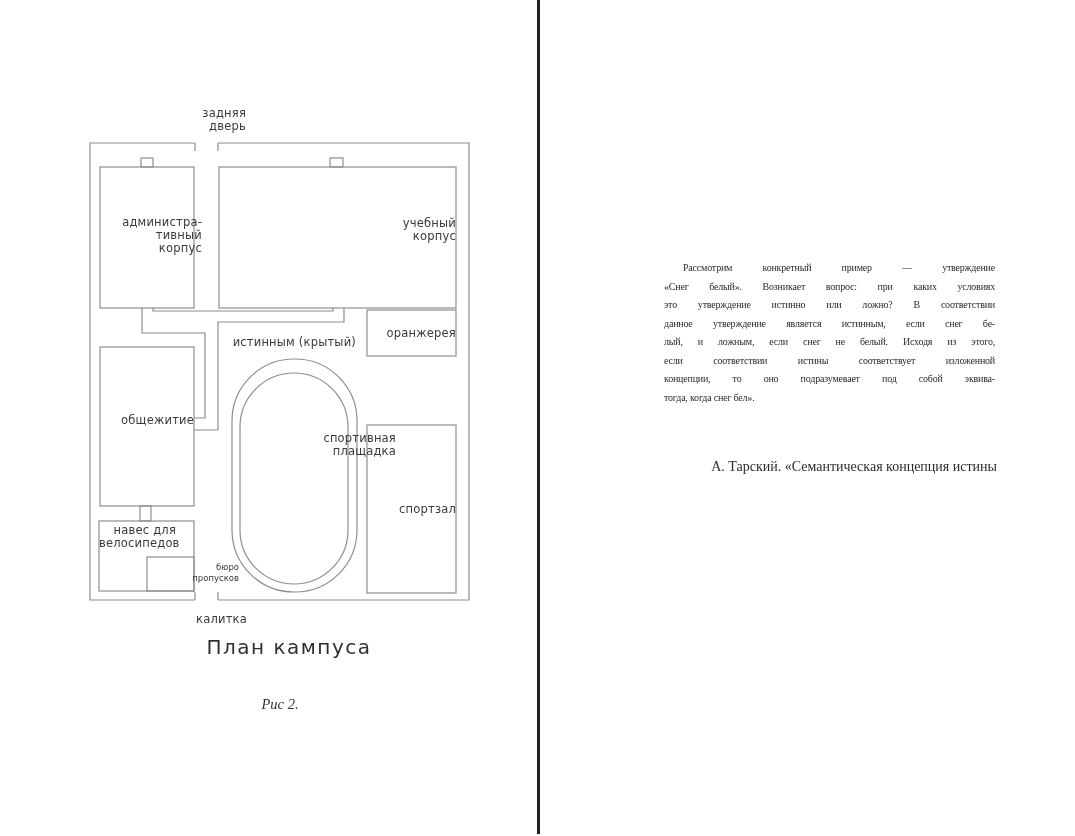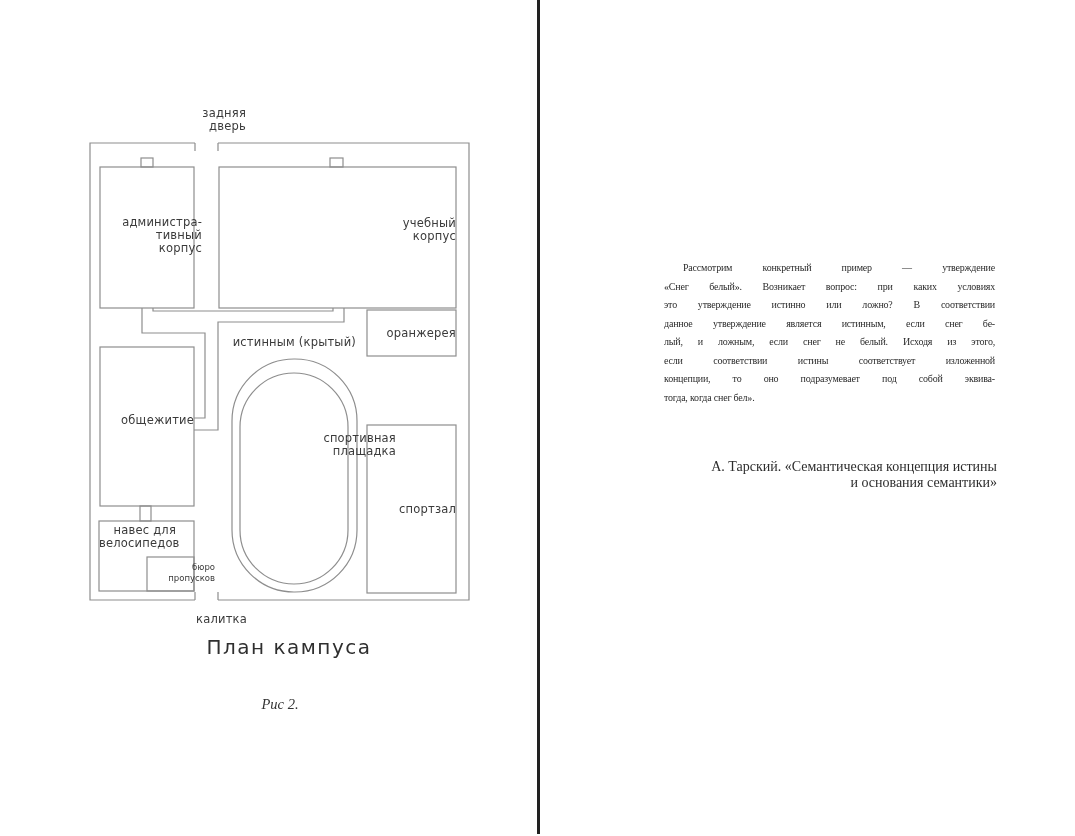--- a/index.html
+++ b/index.html
@@ -62,21 +62,21 @@
   <div class="lbl" style="left:219px;top:217px;width:237px;">учебный
 корпус</div>
   <div class="lbl" style="left:367px;top:327px;width:89px;">оранжерея</div>
   <div class="lbl" style="left:230px;top:336px;width:126px;">истинным (крытый)</div>
   <div class="lbl" style="left:100px;top:414px;width:94px;">общежитие</div>
   <div class="lbl" style="left:240px;top:432px;width:108px;margin-left:48px;">спортивная
 плащадка</div>
   <div class="lbl" style="left:367px;top:503px;width:89px;">спортзал</div>
   <div class="lbl" style="left:99px;top:524px;width:77px;">навес для
 велосипедов</div>
-  <div class="lbl small" style="left:147px;top:562px;width:68px;">бюро
+  <div class="lbl small" style="left:147px;top:562px;width:68px;padding-left:24px;">бюро
 пропусков</div>
   <div class="lbl" style="left:167px;top:613px;width:80px;">калитка</div>
 
   <div class="caption">План кампуса</div>
   <div class="fig-num">Рис 2.</div>
 
   <div class="divider"></div>
 
   <div class="body-text">
     <div class="bline j ind">Рассмотрим конкретный пример — утверждение</div>
@@ -84,16 +84,15 @@
     <div class="bline j">это утверждение истинно или ложно? В соответствии</div>
     <div class="bline j">данное утверждение является истинным, если снег бе-</div>
     <div class="bline j">лый, и ложным, если снег не белый. Исходя из этого,</div>
     <div class="bline j">если соответствии истины соответствует изложенной</div>
     <div class="bline j">концепции, то оно подразумевает под собой эквива-</div>
     <div class="bline">тогда, когда снег бел».</div>
   </div>
 
   <div class="attribution">
     <div>А. Тарский. «Семантическая концепция истины</div>
-    <div>и основания семантики»</div>
   </div>
 
 </div>
 
 </body></html>

